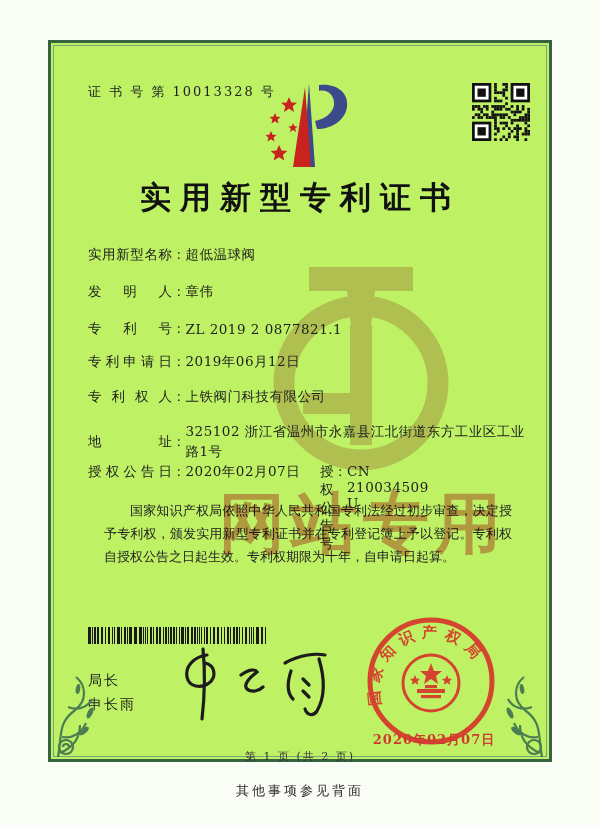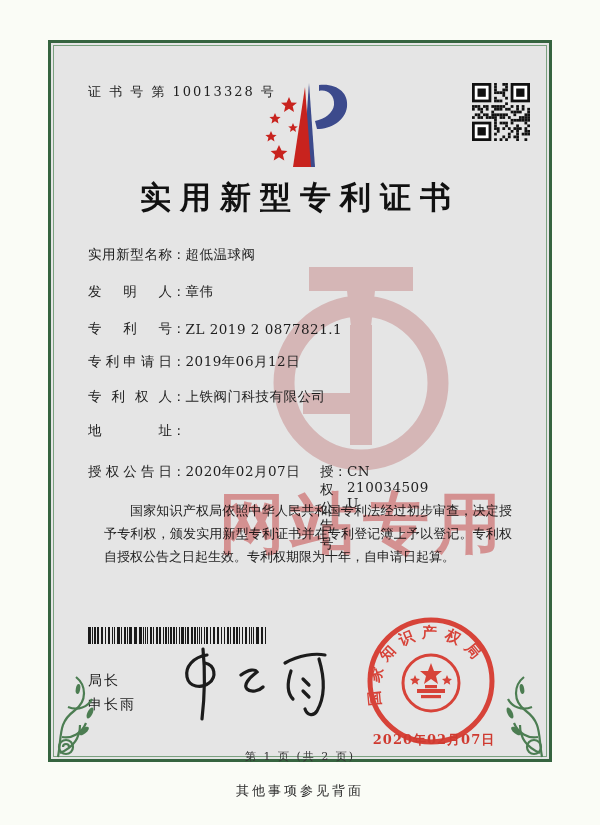--- a/index.html
+++ b/index.html
@@ -4,21 +4,21 @@
 <style>
   html,body{margin:0;padding:0;}
   body{
     width:600px;height:825px;position:relative;overflow:hidden;
     background:#fafcf6;
     font-family:"DejaVu Serif","Liberation Serif",serif;
     color:#1e1e1e;
   }
   .frame{
     position:absolute;left:48px;top:40px;width:504px;height:722px;
-    border:3px solid #35643f;background:#e5e5e5;box-sizing:border-box;
+    border:3px solid #35643f;background:#bef264;box-sizing:border-box;
   }
   .frame-inner{
     position:absolute;inset:2px;border:1px solid #7aa17f;pointer-events:none;
   }
   .certno{
     position:absolute;left:37px;top:40px;font-size:13px;letter-spacing:2px;color:#222;
   }
   .logo{position:absolute;left:208px;top:36px;width:96px;height:94px;}
   .qr{position:absolute;left:421px;top:38px;width:58px;height:62px;}
   .title{
@@ -253,20 +253,21 @@
       <span class="fvalue">2019年06月12日</span>
     </div>
     <div class="frow" style="top:142px">
       <span class="flabel">专利权人</span>
         <span class="fcolon">：</span>
       <span class="fvalue">上铁阀门科技有限公司</span>
     </div>
     <div class="frow addr" style="top:176px">
       <span class="flabel">地址</span>
         <span class="fcolon">：</span>
+      <span class="fvalue">325102 浙江省温州市永嘉县江北街道东方工业区工业路1号</span>
     </div>
     <div class="frow" style="top:217px">
       <span class="flabel">授权公告日</span>
         <span class="fcolon">：</span>
       <span class="fvalue">2020年02月07日</span>
       <span class="grant2">
         <span>授权公告号</span>
           <span>：</span>
         <span class="fvalue">CN 210034509 U</span>
       </span>

